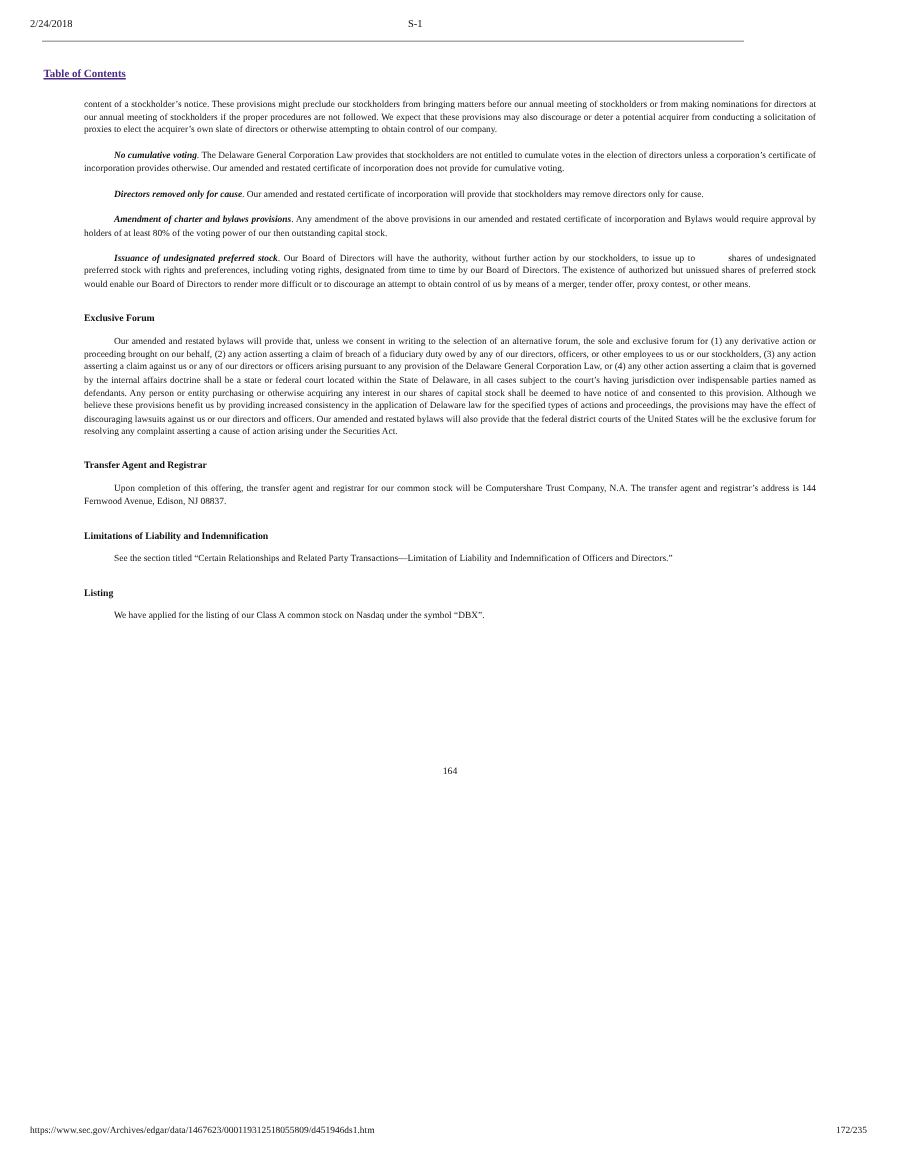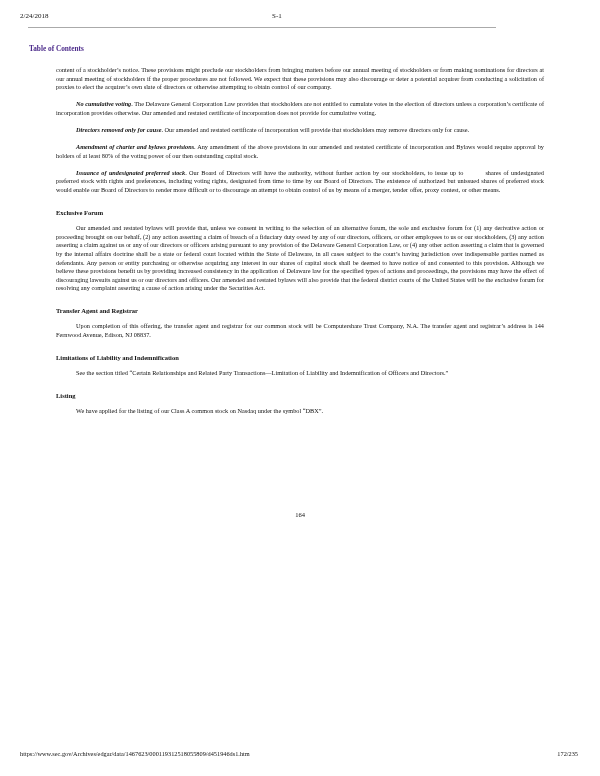--- a/index.html
+++ b/index.html
@@ -1,21 +1,21 @@
 <!DOCTYPE html>
 <html><head>
 <meta charset="utf-8">
 <style>
   html, body { margin:0; padding:0; background:#ffffff; }
   body { width:600px; height:776px; position:relative; overflow:hidden; font-family:"Liberation Serif", serif; color:#111; }
   .hdr { position:absolute; top:12px; left:0; width:600px; font-size:7px; }
   .hdr .date { position:absolute; left:20px;text-align:right; }
   .hdr .title { position:absolute; left:272px;text-align:right; }
   .hrule { position:absolute; top:27px; left:28px; width:468px; height:0; border-top:1.5px solid #aaaaaa; }
-  .toc { position:absolute; top:44px; left:29px; font-size:7.3px; font-weight:bold; color:#4b2a8a; }
+  .toc { position:absolute; top:44px; left:29px; font-size:7.3px; font-weight:bold; color:#4b2a8a; text-decoration:underline; }
   .content { position:absolute; top:66px; left:56px; width:488px; font-size:6.25px; line-height:8.6px; text-align:justify; }
   .content p { margin:0 0 8.5px 0; }
   .ind { text-indent:20px; }
   .bi { font-weight:bold; font-style:italic; }
   h3 { font-size:6.5px; font-weight:bold; margin:14px 0 7px 0; }
   .gap { display:inline-block; width:22px; }
   .pnum { position:absolute; top:511px; left:0; width:600px; text-align:center; font-size:6.5px; }
   .ftr { position:absolute; top:750px; left:0; width:600px; font-size:6.3px; }
   .ftr .url { position:absolute; left:20px; }
   .ftr .pg { position:absolute; right:22px; }

